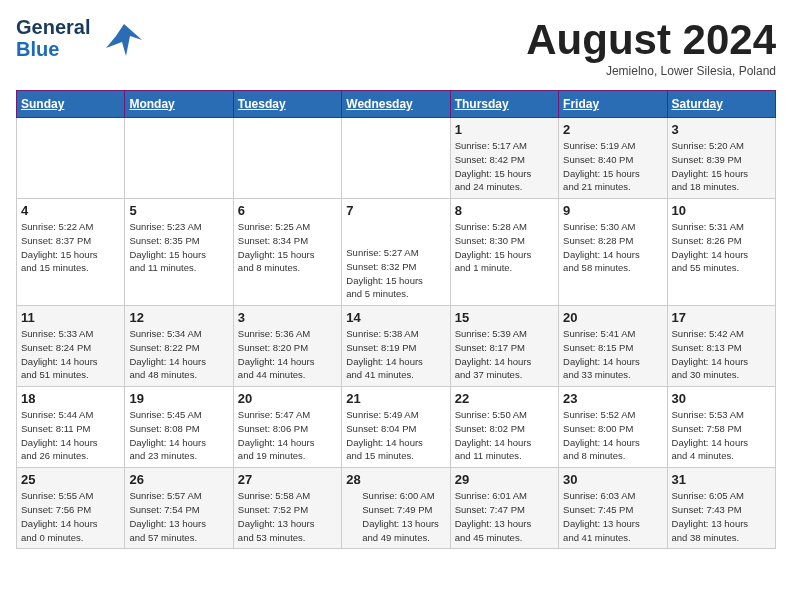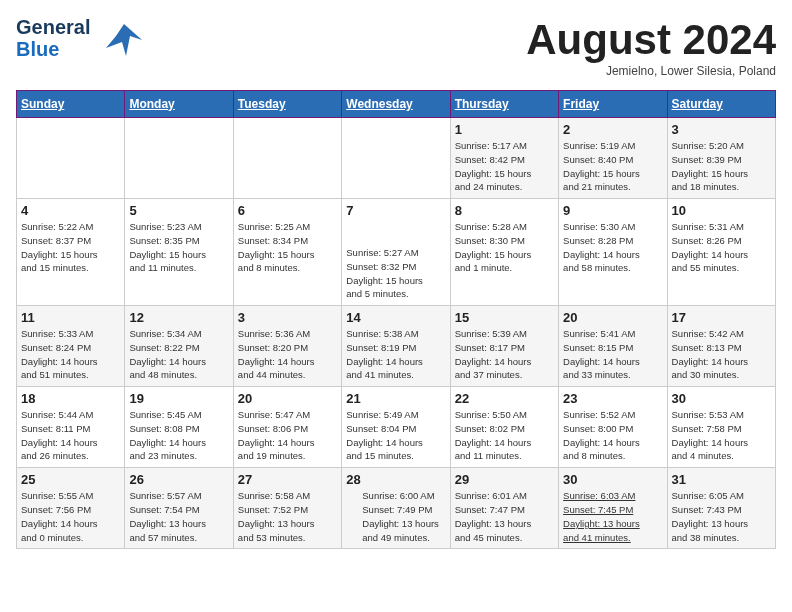--- a/index.html
+++ b/index.html
@@ -326,21 +326,21 @@
         </td>
         <td>
           <span class="day-num">29</span>
           <div class="day-info" style="white-space: pre-line;">Sunrise: 6:01 AM
 Sunset: 7:47 PM
 Daylight: 13 hours
 and 45 minutes.</div>
         </td>
         <td>
           <span class="day-num">30</span>
-          <div class="day-info" style="white-space: pre-line; text-decoration: underline;">Sunrise: 6:03 AM
+          <div class="day-info" style="white-space: pre-line;">Sunrise: 6:03 AM
 Sunset: 7:45 PM
 Daylight: 13 hours
 and 41 minutes.</div>
         </td>
         <td>
           <span class="day-num">31</span>
           <div class="day-info" style="white-space: pre-line;">Sunrise: 6:05 AM
 Sunset: 7:43 PM
 Daylight: 13 hours
 and 38 minutes.</div>

